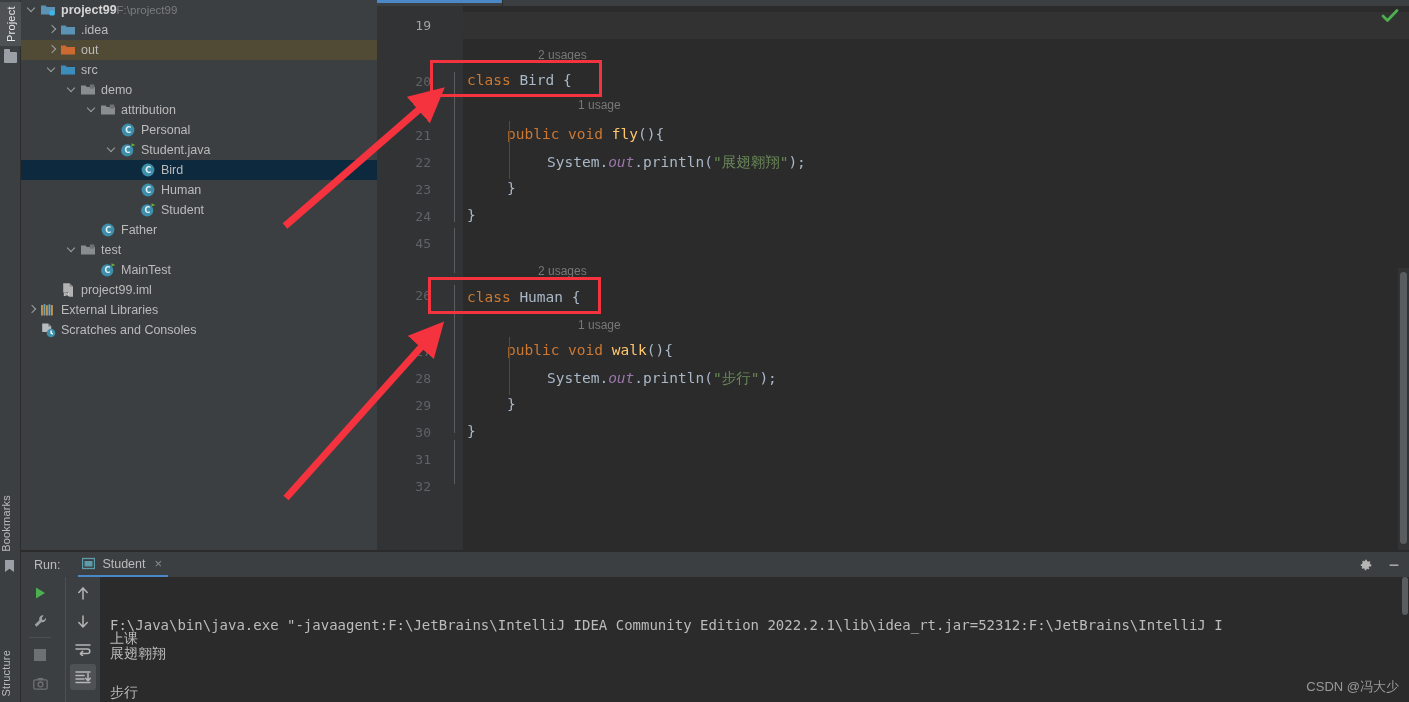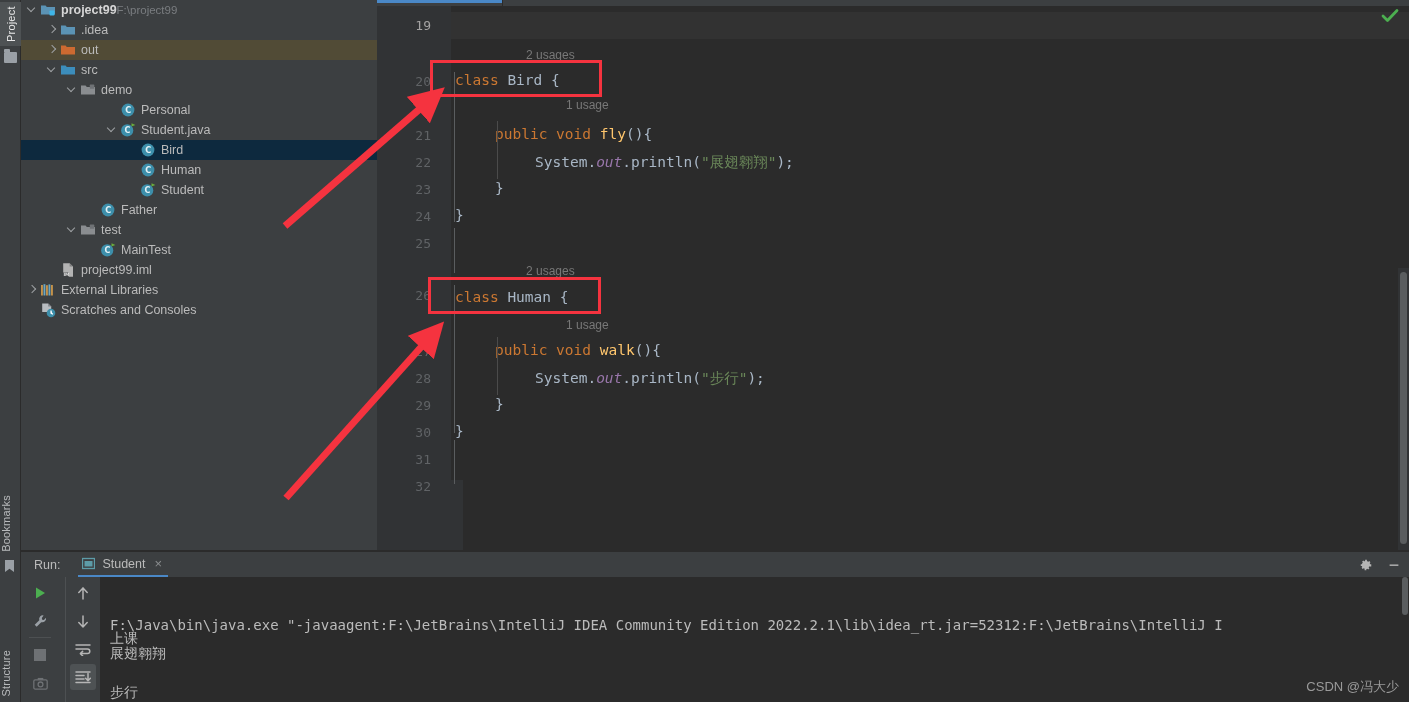--- a/index.html
+++ b/index.html
@@ -95,21 +95,21 @@
   }
   .gutter {
     position: absolute; left: 0; top: 6px; width: 68px; height: 546px;
     background: #313335;
   }
   .foldgutter {
     position: absolute; left: 68px; top: 6px; width: 18px; height: 546px;
     background: #313335;
   }
   .code-area {
-    position: absolute; left: 74px; top: 6px; right: 0; height: 474px;
+    position: absolute; left: 86px; top: 6px; right: 0; height: 474px;
     background: #2b2b2b;
   }
   .lineno {
     position: absolute; right: 14px; font-size: 13px; color: #606366;
     font-family: "DejaVu Sans Mono", monospace; text-align: right;
   }
   .lineno.cur { color: #a4a3a3; }
 
   .fold-line {
     position: absolute; left: 77px; width: 1px; background: #5a5d5f;
@@ -272,20 +272,30 @@
         <div class="tree-row" style="padding-left: 44px;">
           <span class="arrow down"></span>
           <span class="ic">
             <svg width="16" height="16" viewBox="0 0 16 16">
               <path d="M1 3.4h4.6l1.2 1.5H15v7.6H1z" fill="#8a8d90"></path>
               <rect x="9.8" y="2.6" width="4.5" height="4.2" rx="0.6" fill="#6f7275"></rect>
             </svg>
           </span>
           <span class="tree-label">demo</span>
         </div>
+        <div class="tree-row" style="padding-left: 64px;">
+          <span class="arrow down"></span>
+          <span class="ic">
+            <svg width="16" height="16" viewBox="0 0 16 16">
+              <path d="M1 3.4h4.6l1.2 1.5H15v7.6H1z" fill="#8a8d90"></path>
+              <rect x="9.8" y="2.6" width="4.5" height="4.2" rx="0.6" fill="#6f7275"></rect>
+            </svg>
+          </span>
+          <span class="tree-label">attribution</span>
+        </div>
         <div class="tree-row" style="padding-left: 84px;">
           <span class="arrow "></span>
           <span class="ic">
             <svg width="16" height="16" viewBox="0 0 16 16">
               <circle cx="8" cy="8" r="6.4" fill="#3d8fab"></circle>
               <text x="5.2" y="10.9" fill="#e6f2f6" font-size="8.2" font-family="DejaVu Sans, sans-serif" font-weight="bold">C</text>
             </svg>
           </span>
           <span class="tree-label">Personal</span>
         </div>
@@ -413,21 +423,21 @@
     </svg>
 
     <div class="gutter">
       <div id="linenos">
           <div class="lineno cur" style="top: 12px;">19</div>
           <div class="lineno" style="top: 68px;">20</div>
           <div class="lineno" style="top: 122px;">21</div>
           <div class="lineno" style="top: 149px;">22</div>
           <div class="lineno" style="top: 176px;">23</div>
           <div class="lineno" style="top: 203px;">24</div>
-          <div class="lineno" style="top: 230px;">25</div>
+          <div class="lineno" style="top: 230px;">45</div>
           <div class="lineno" style="top: 282px;">26</div>
           <div class="lineno" style="top: 338px;">27</div>
           <div class="lineno" style="top: 365px;">28</div>
           <div class="lineno" style="top: 392px;">29</div>
           <div class="lineno" style="top: 419px;">30</div>
           <div class="lineno" style="top: 446px;">31</div>
           <div class="lineno" style="top: 473px;">32</div>
         </div>
     </div>
     <div class="foldgutter">

